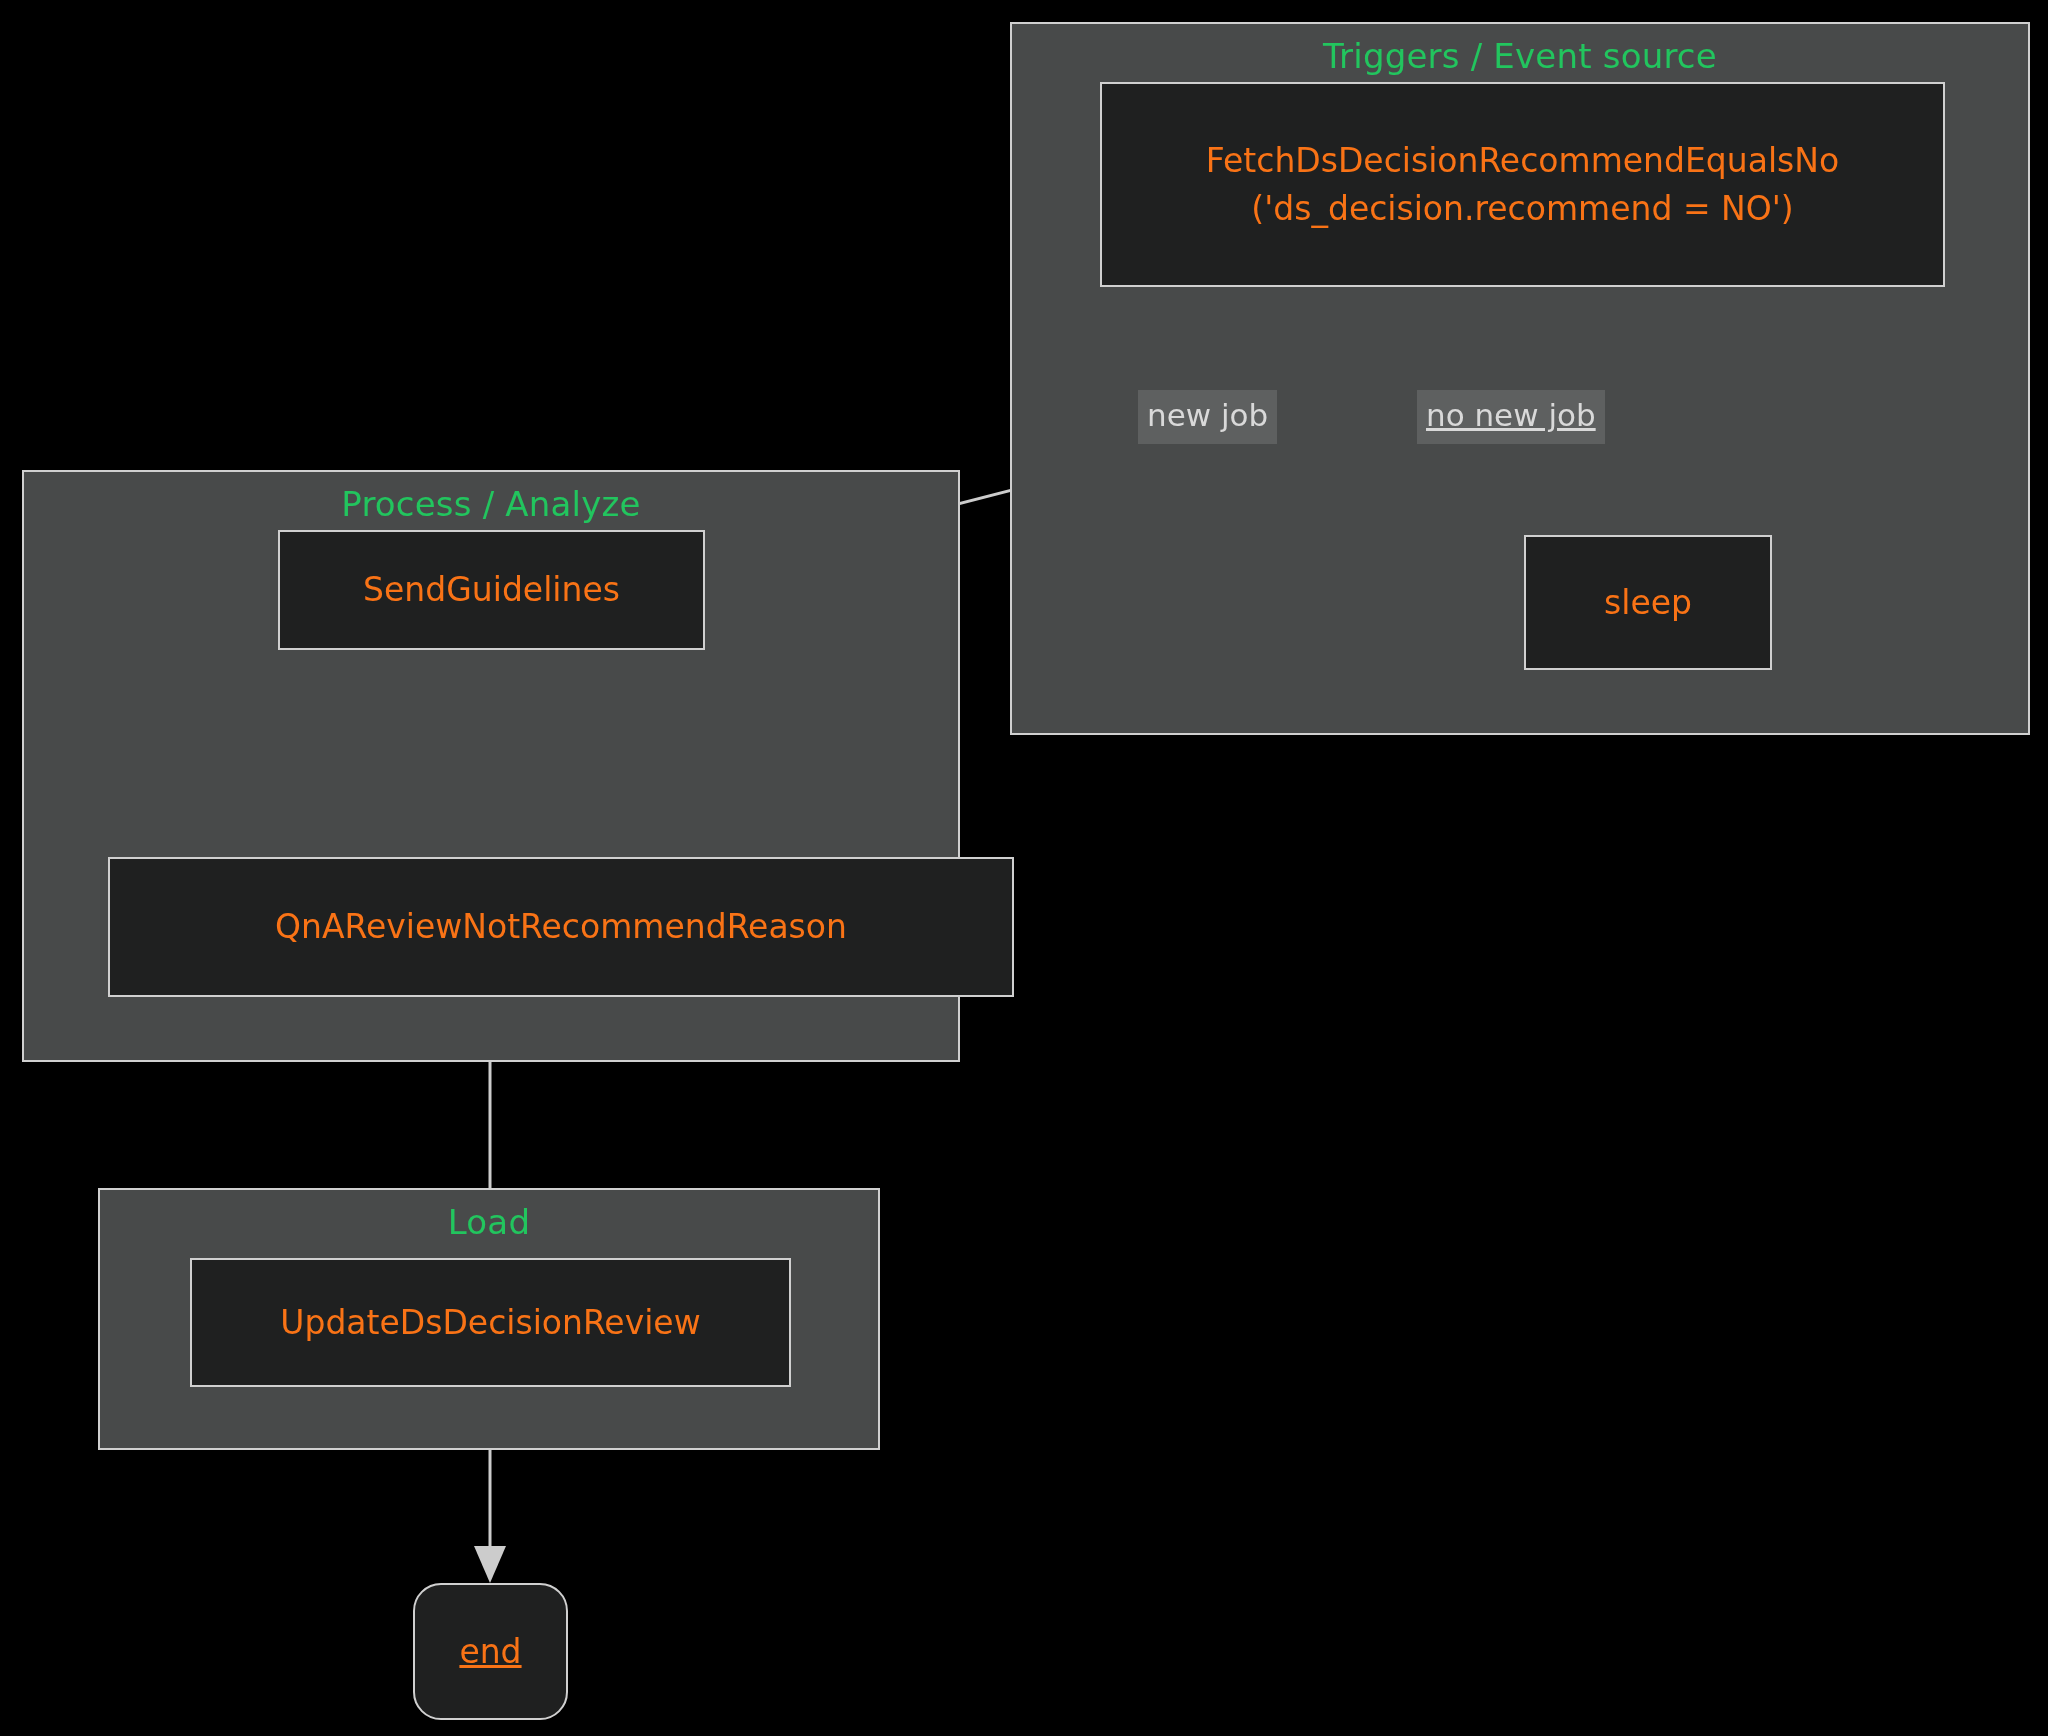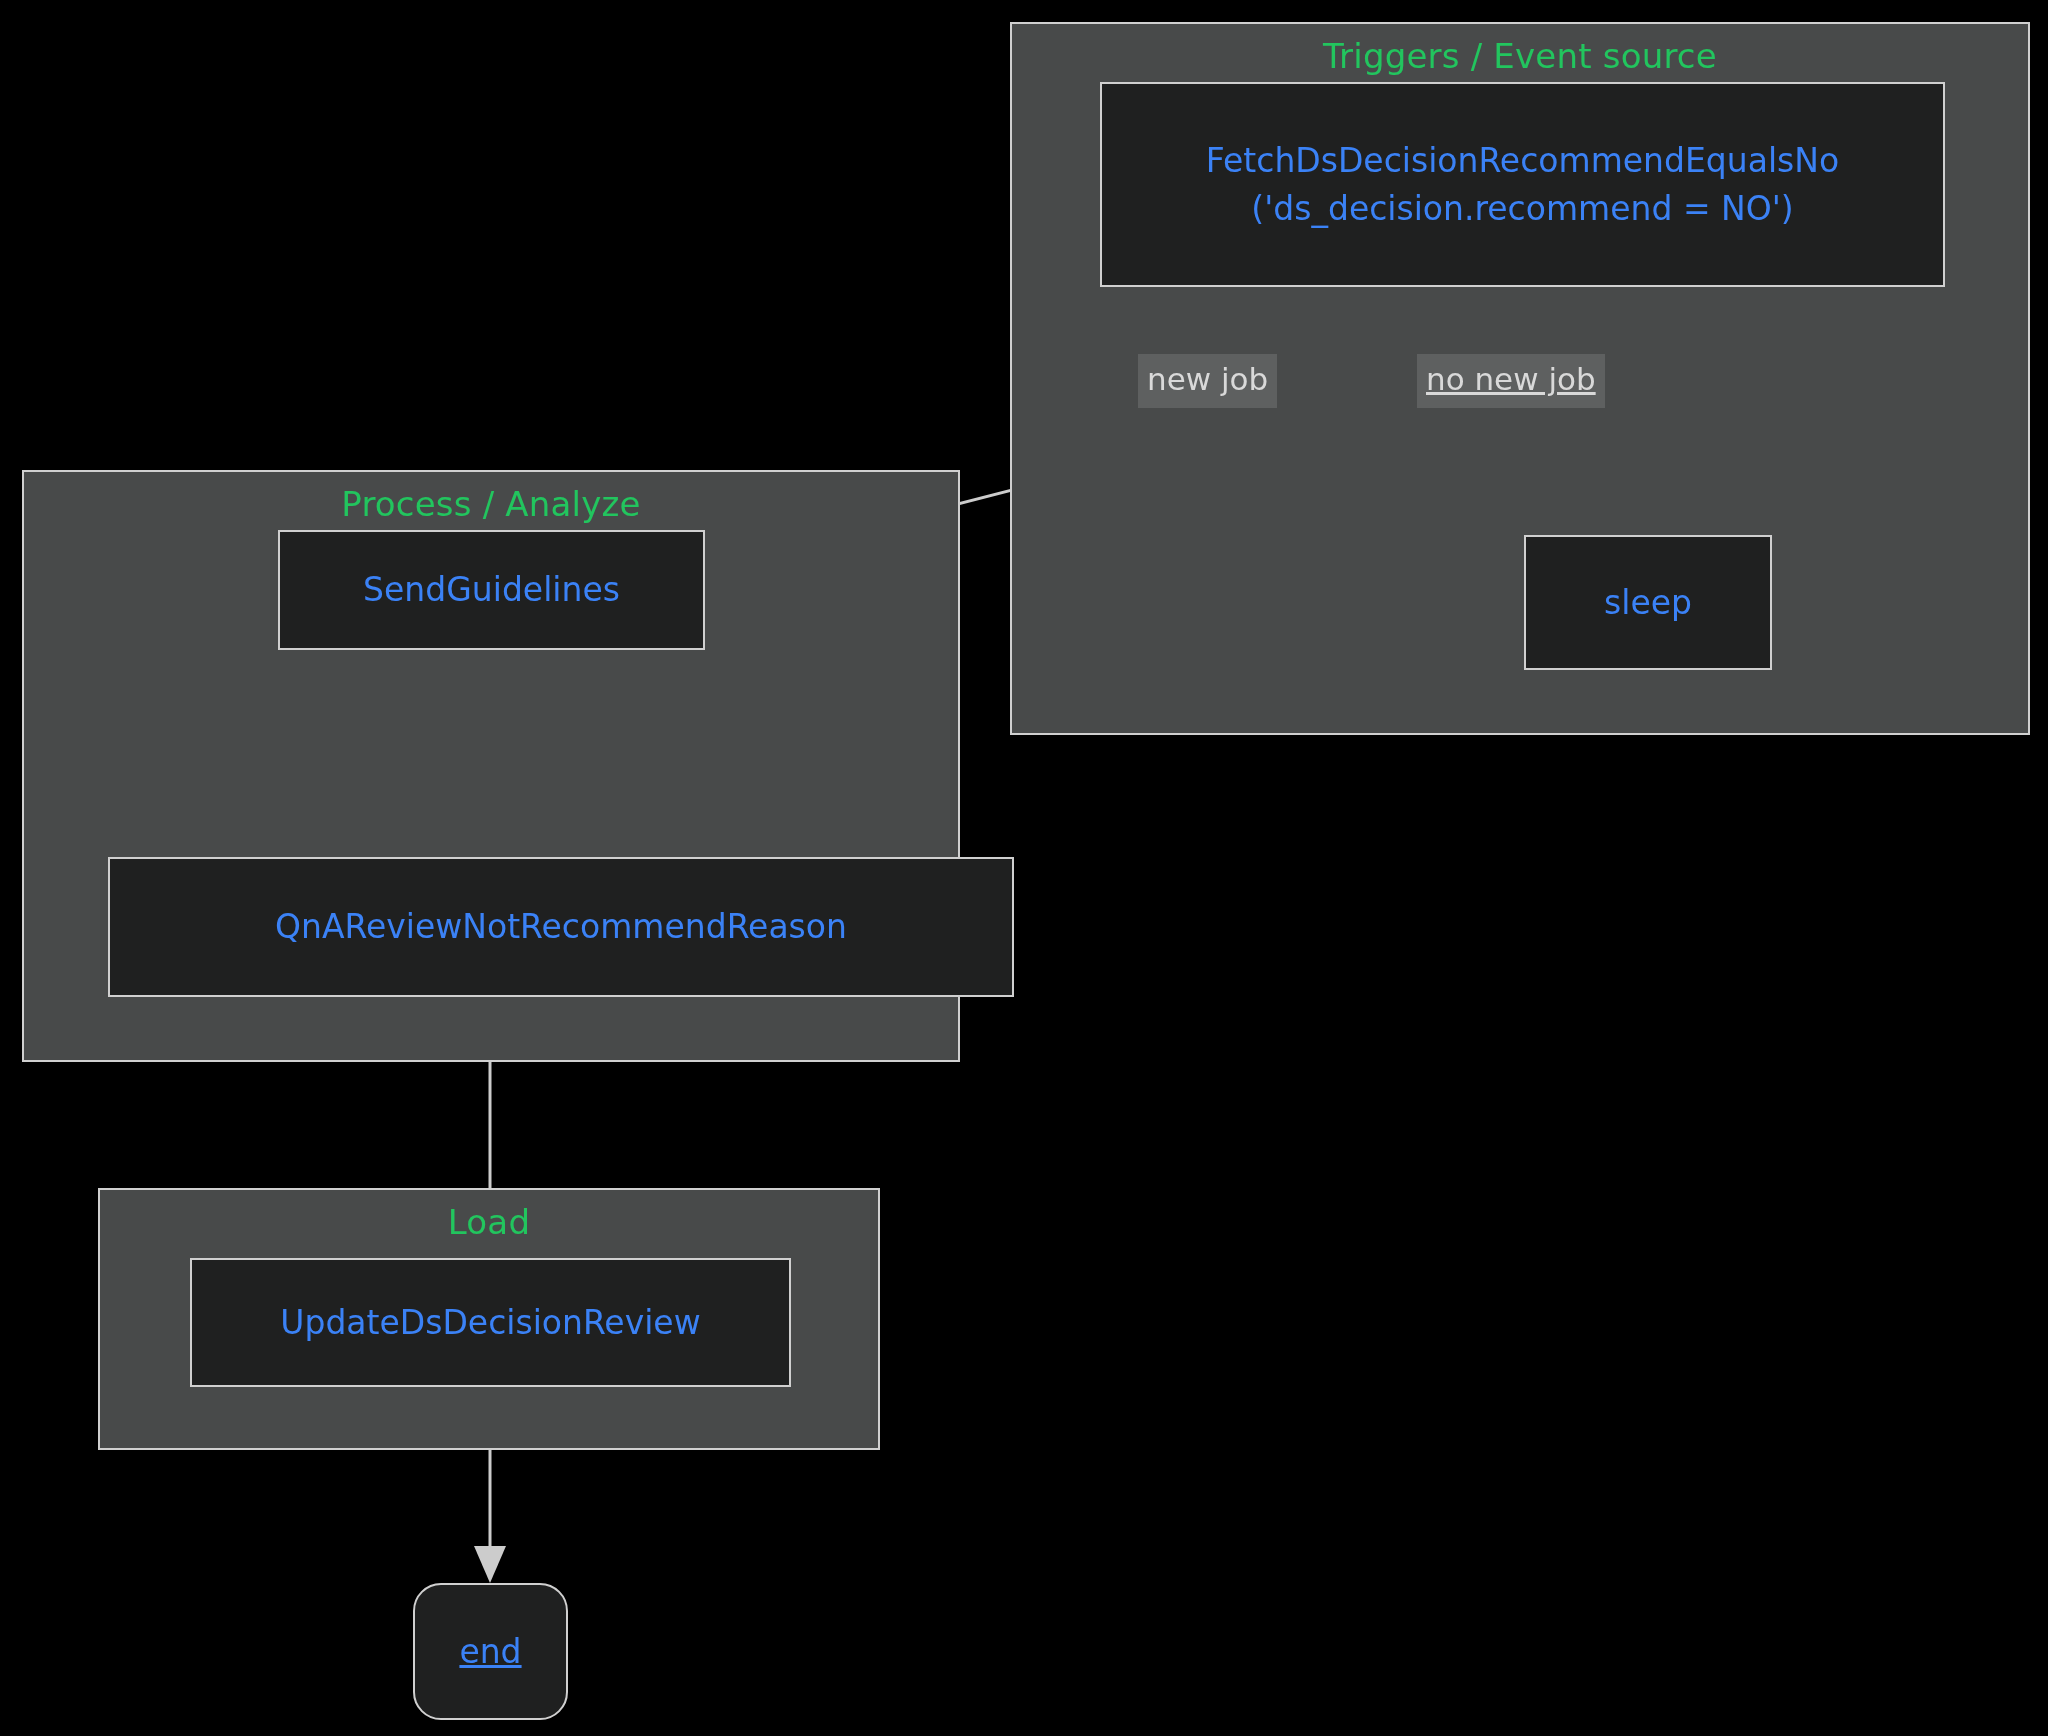--- a/index.html
+++ b/index.html
@@ -39,21 +39,21 @@
   
   .node {
     position: absolute;
     background: #1f2020;
     border: 2px solid #d0d0d0;
     box-sizing: border-box;
     display: flex;
     align-items: center;
     justify-content: center;
     text-align: center;
-    color: #3b82f6;
+    color: #f97316;
     font-size: 33px;
     line-height: 1.45;
     padding: 4px 10px;
   }
   .node.rounded {
     border-radius: 28px;
     text-decoration: underline;
   }
   .node .label-line {
     display: block;
@@ -62,20 +62,21 @@
   
   .edge-label {
     position: absolute;
     background: #5e6060;
     color: #d9d9d9;
     font-size: 31px;
     line-height: 1.0;
     padding: 10px 9px 13px 9px;
     white-space: nowrap;
     box-sizing: border-box;
+    margin-top: 36px;
   }
   
   #edges {
     position: absolute;
     top: 0;
     left: 0;
     width: 2048px;
     height: 1736px;
     pointer-events: none;
   }

